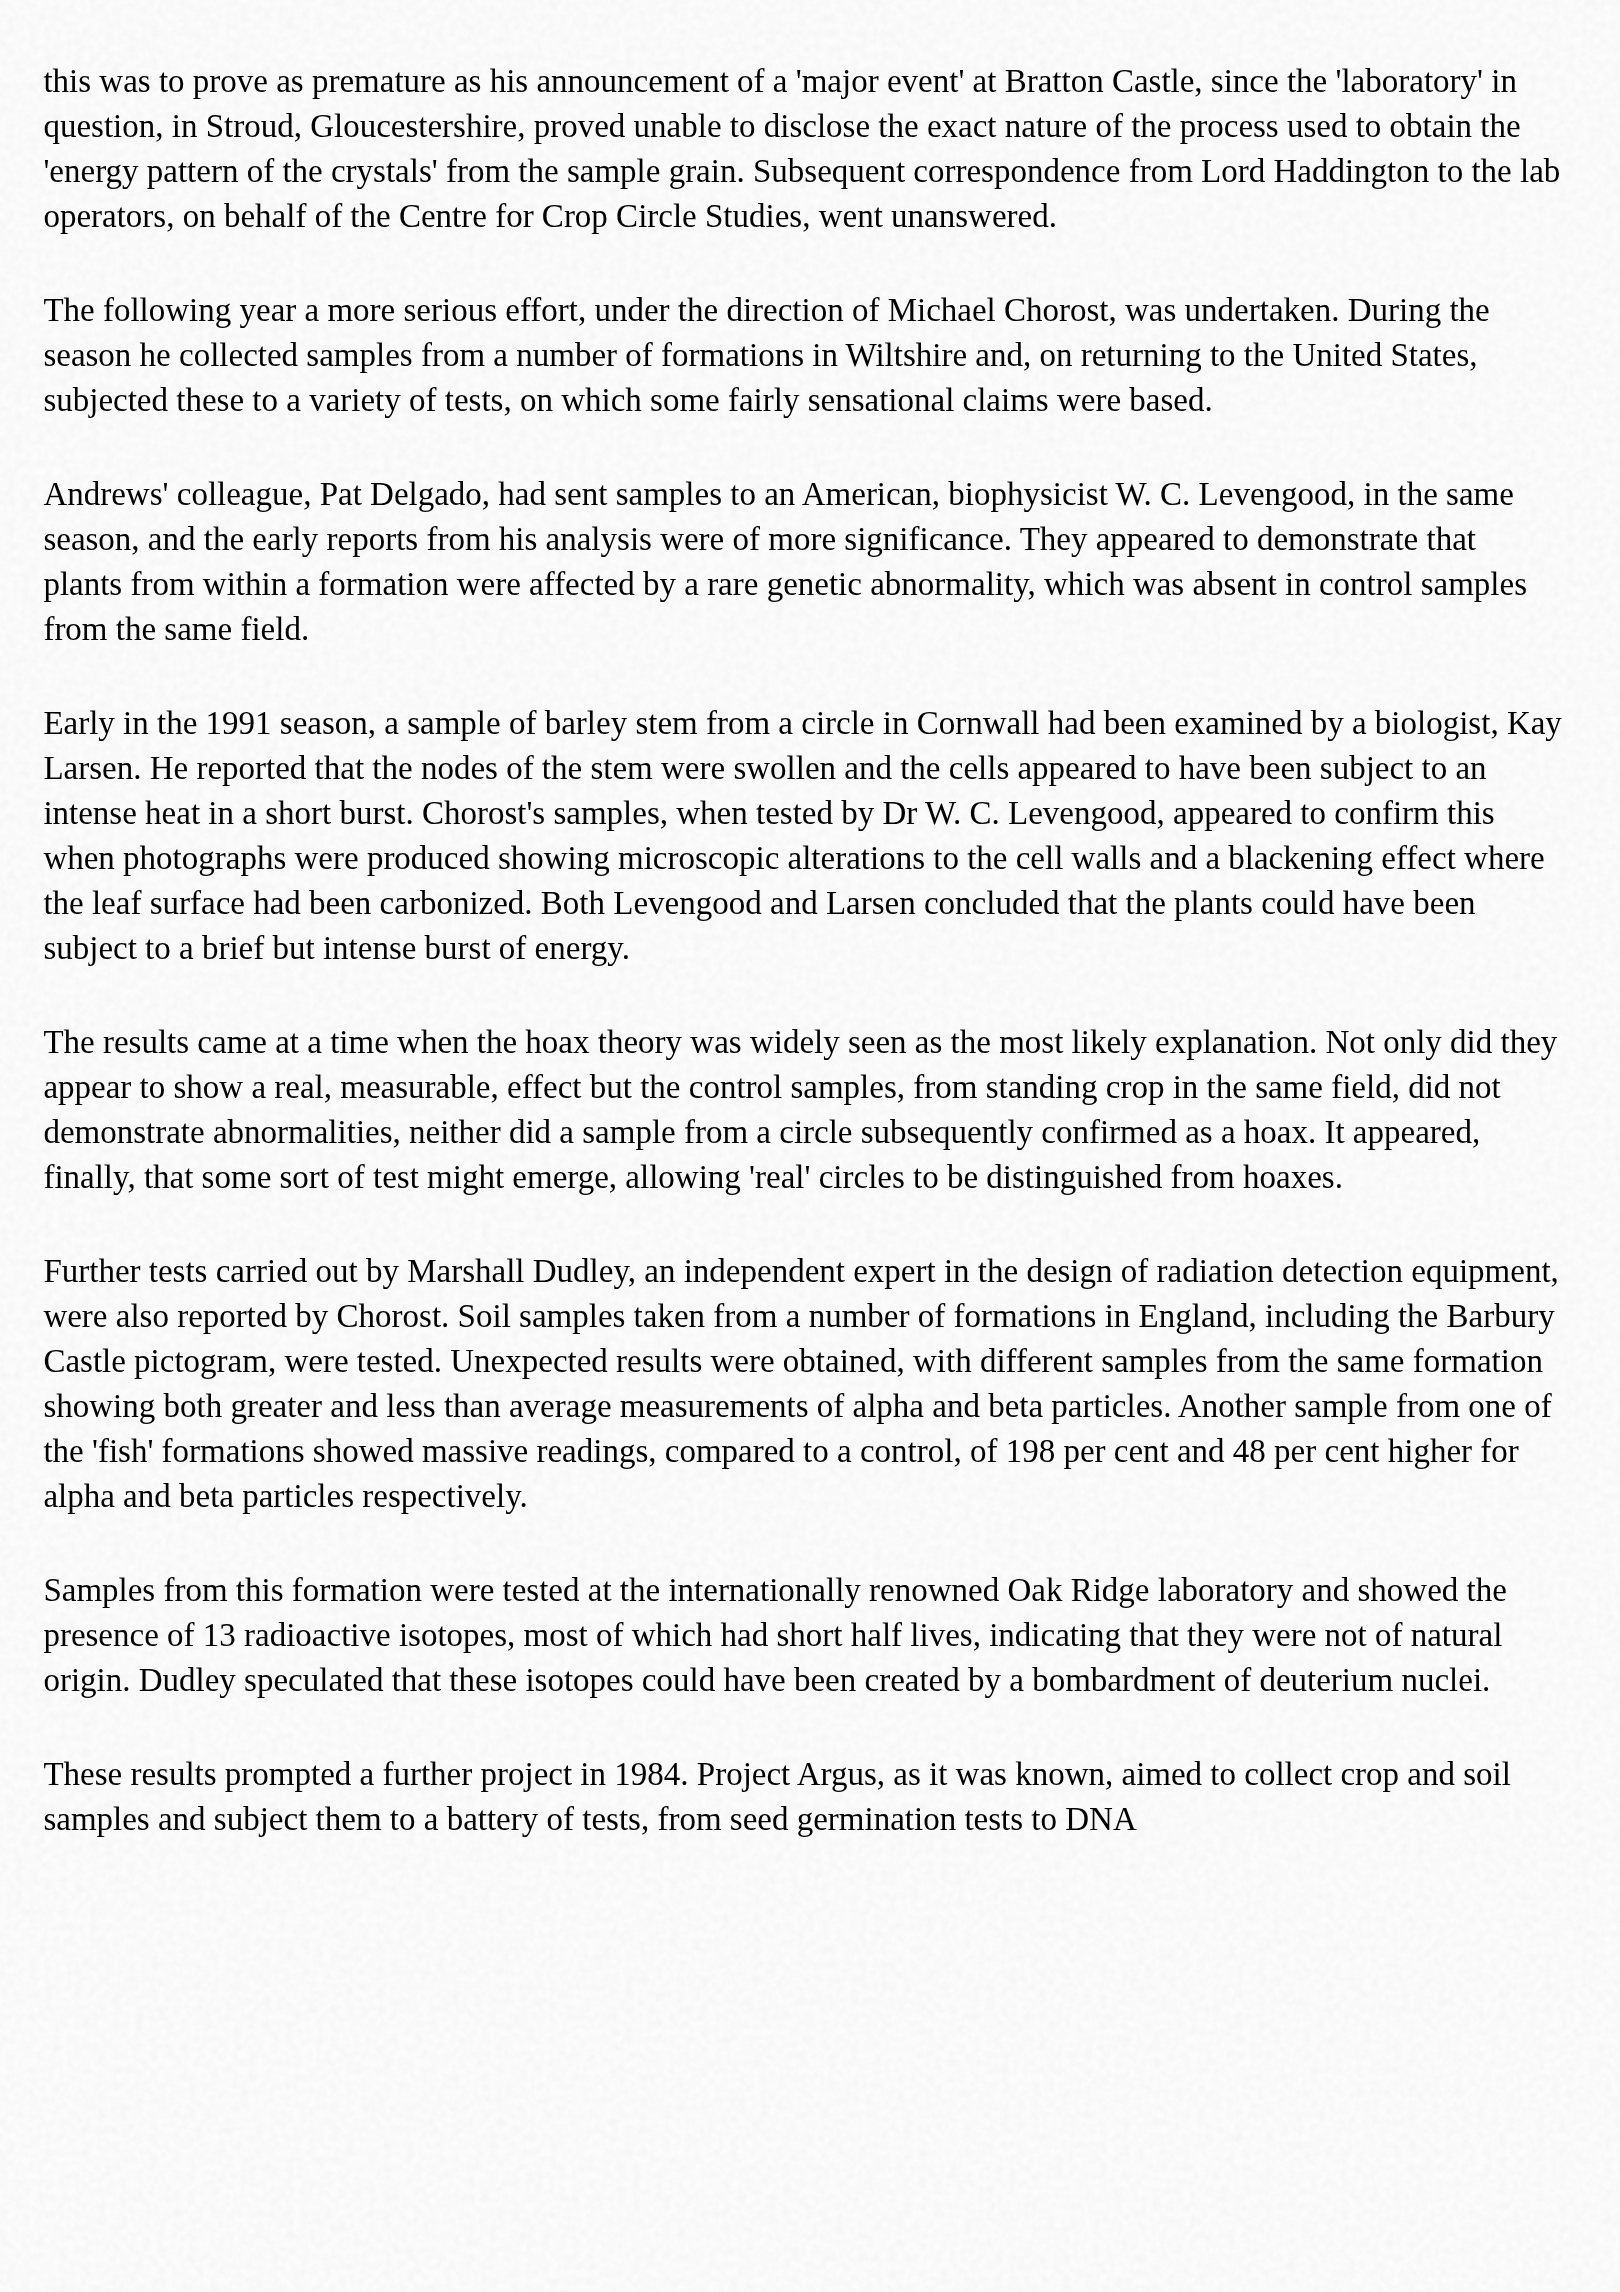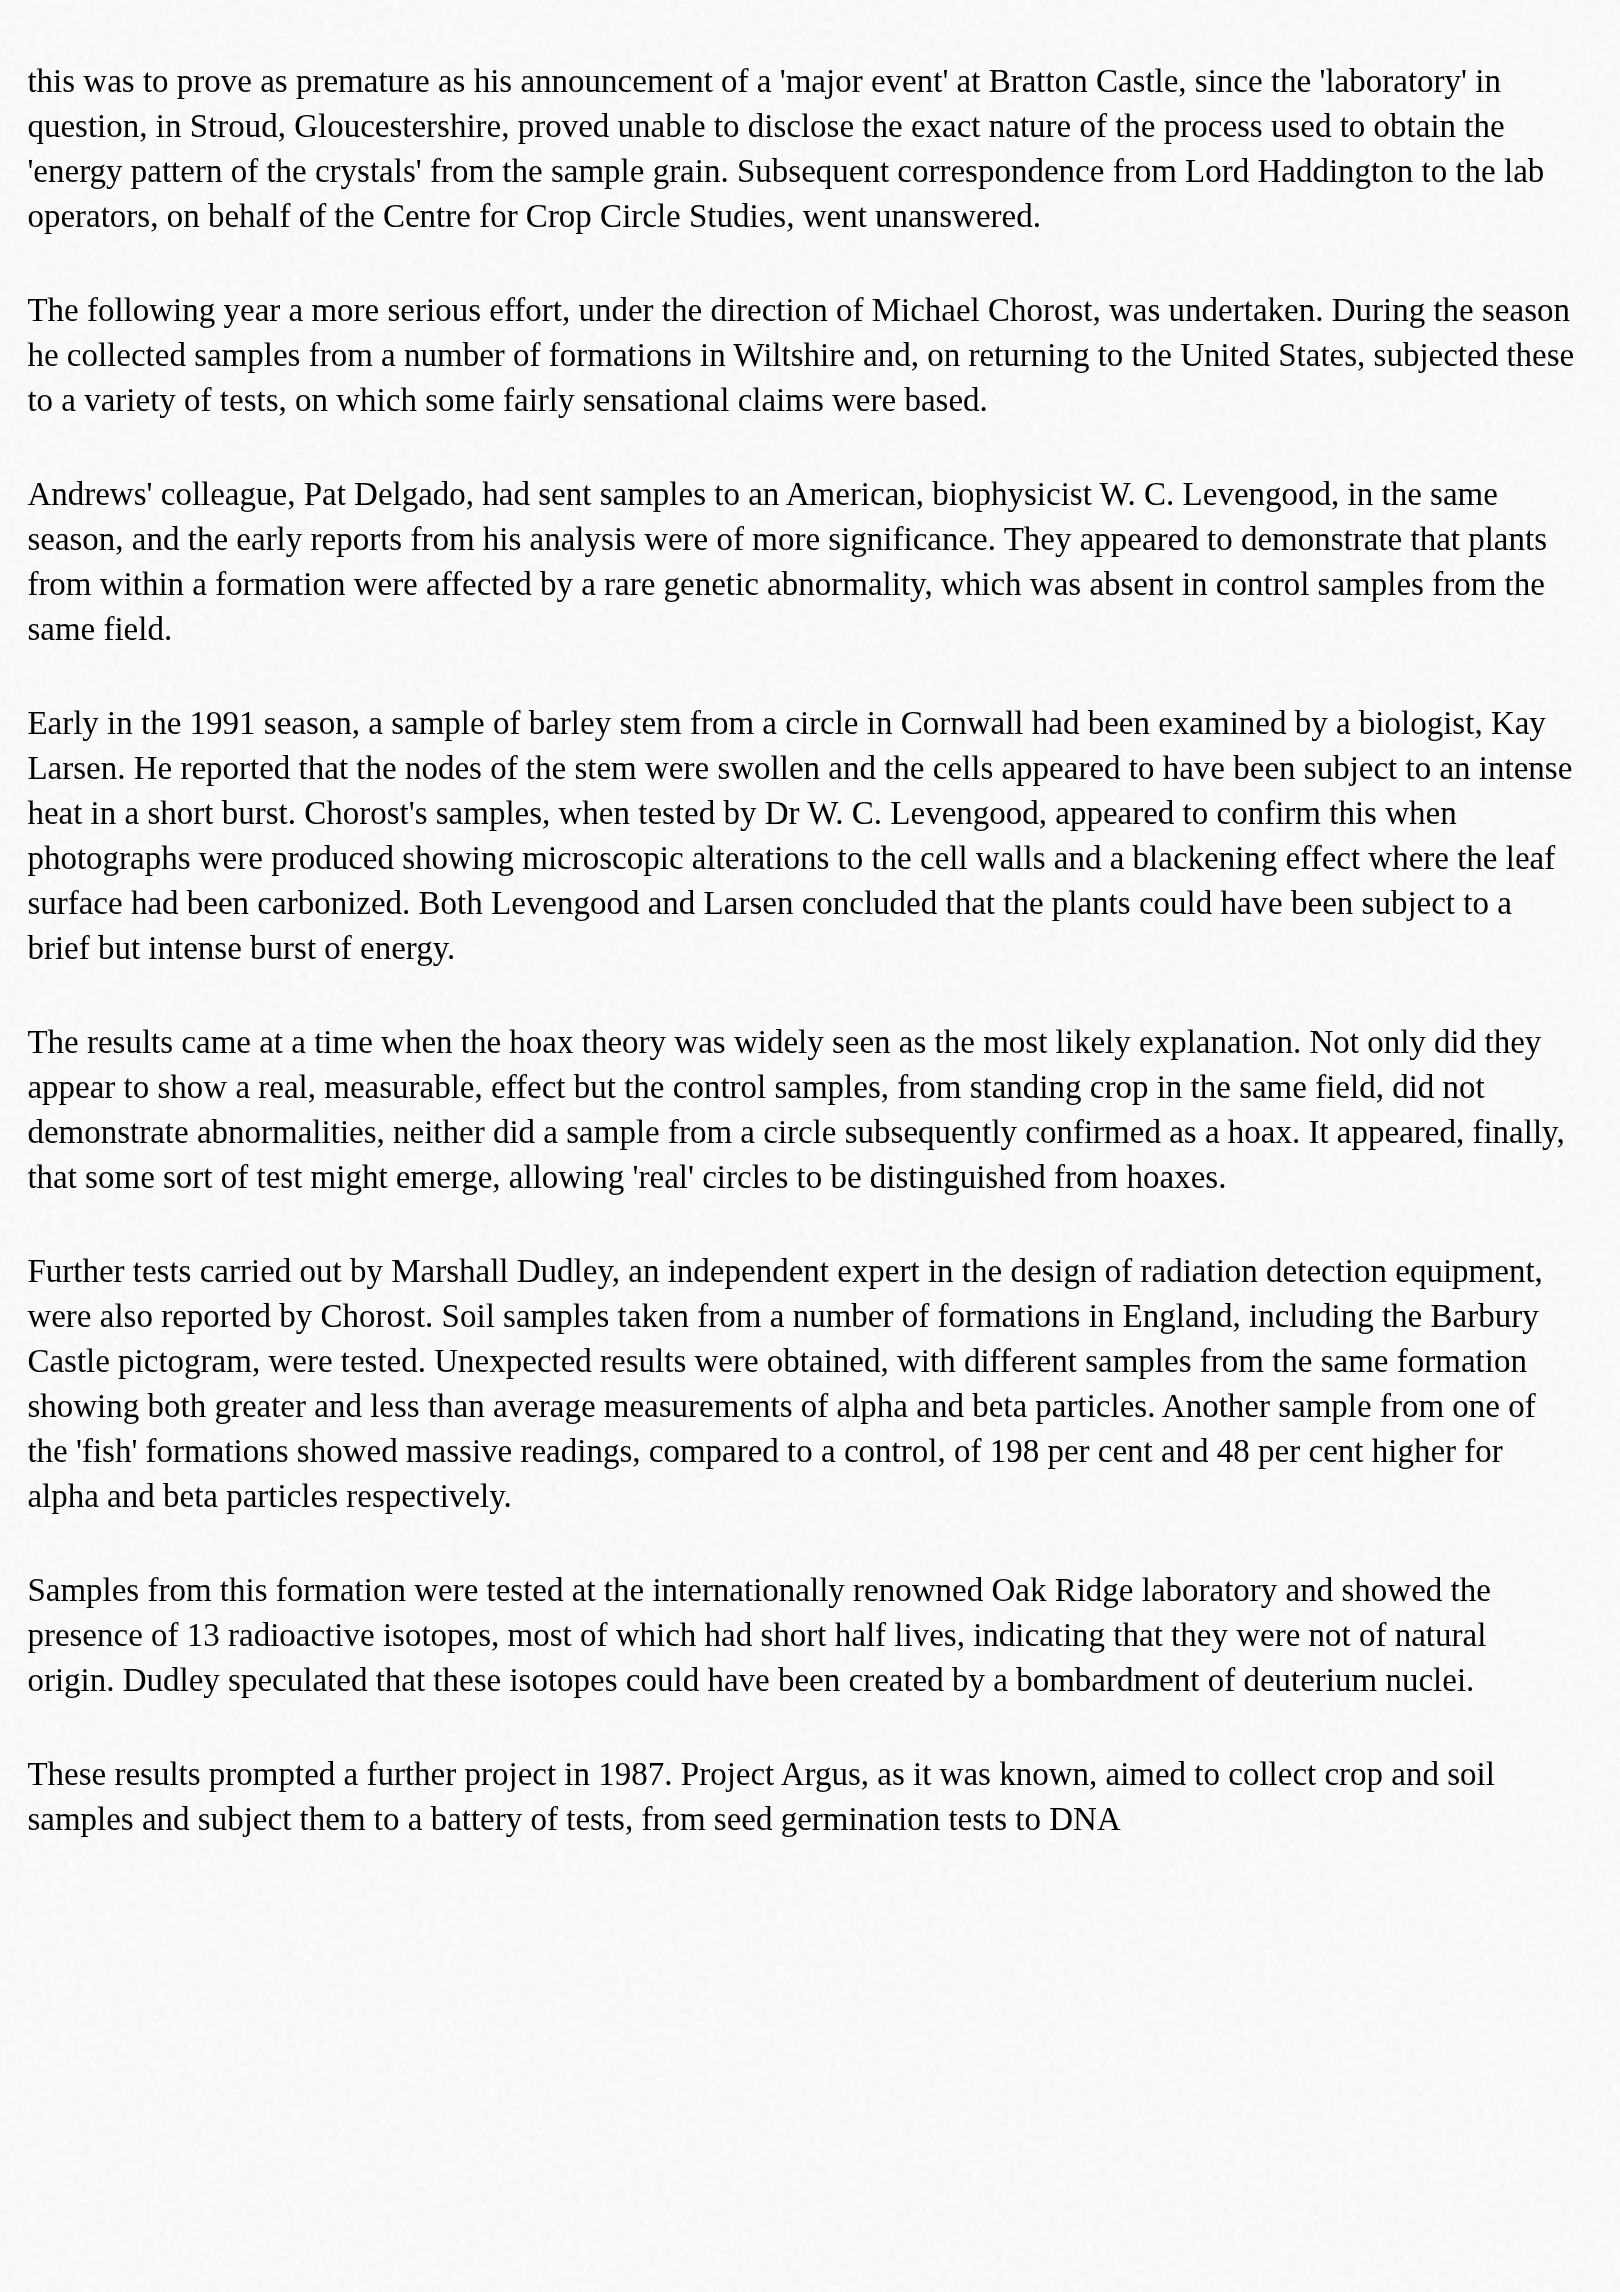--- a/index.html
+++ b/index.html
@@ -26,21 +26,21 @@
     position: relative;
     z-index: 1;
     box-sizing: border-box;
     padding: 9.8px 41px 0 27.4px;
   }
   .article p {
     font-family: "Liberation Serif", "DejaVu Serif", serif;
     font-size: 33px;
     line-height: 45px;
     color: #000000;
-    margin: 49px 0;
+    margin: 49px 16px;
     text-align: left;
   }
 </style>
 </head>
 <body>
 
 <div class="page">
 
   <svg class="texture-layer" width="1620" height="2293" viewBox="0 0 1653 2339" preserveAspectRatio="none">
     <filter id="paperGrain" x="0" y="0" width="100%" height="100%">
@@ -57,17 +57,17 @@
   </svg>
 
   <div class="article">
     <p>this was to prove as premature as his announcement of a 'major event' at Bratton Castle, since the 'laboratory' in question, in Stroud, Gloucestershire, proved unable to disclose the exact nature of the process used to obtain the 'energy pattern of the crystals' from the sample grain. Subsequent correspondence from Lord Haddington to the lab operators, on behalf of the Centre for Crop Circle Studies, went unanswered.</p>
     <p>The following year a more serious effort, under the direction of Michael Chorost, was undertaken. During the season he collected samples from a number of formations in Wiltshire and, on returning to the United States, subjected these to a variety of tests, on which some fairly sensational claims were based.</p>
     <p>Andrews' colleague, Pat Delgado, had sent samples to an American, biophysicist W. C. Levengood, in the same season, and the early reports from his analysis were of more significance. They appeared to demonstrate that plants from within a formation were affected by a rare genetic abnormality, which was absent in control samples from the same field.</p>
     <p>Early in the 1991 season, a sample of barley stem from a circle in Cornwall had been examined by a biologist, Kay Larsen. He reported that the nodes of the stem were swollen and the cells appeared to have been subject to an intense heat in a short burst. Chorost's samples, when tested by Dr W. C. Levengood, appeared to confirm this when photographs were produced showing microscopic alterations to the cell walls and a blackening effect where the leaf surface had been carbonized. Both Levengood and Larsen concluded that the plants could have been subject to a brief but intense burst of energy.</p>
     <p>The results came at a time when the hoax theory was widely seen as the most likely explanation. Not only did they appear to show a real, measurable, effect but the control samples, from standing crop in the same field, did not demonstrate abnormalities, neither did a sample from a circle subsequently confirmed as a hoax. It appeared, finally, that some sort of test might emerge, allowing 'real' circles to be distinguished from hoaxes.</p>
     <p>Further tests carried out by Marshall Dudley, an independent expert in the design of radiation detection equipment, were also reported by Chorost. Soil samples taken from a number of formations in England, including the Barbury Castle pictogram, were tested. Unexpected results were obtained, with different samples from the same formation showing both greater and less than average measurements of alpha and beta particles. Another sample from one of the 'fish' formations showed massive readings, compared to a control, of 198 per cent and 48 per cent higher for alpha and beta particles respectively.</p>
     <p>Samples from this formation were tested at the internationally renowned Oak Ridge laboratory and showed the presence of 13 radioactive isotopes, most of which had short half lives, indicating that they were not of natural origin. Dudley speculated that these isotopes could have been created by a bombardment of deuterium nuclei.</p>
-    <p>These results prompted a further project in 1987. Project Argus, as it was known, aimed to collect crop and soil samples and subject them to a battery of tests, from seed germination tests to DNA</p>
+    <p>These results prompted a further project in 1984. Project Argus, as it was known, aimed to collect crop and soil samples and subject them to a battery of tests, from seed germination tests to DNA</p>
   </div>
 
 </div>
 
 
 </body></html>

